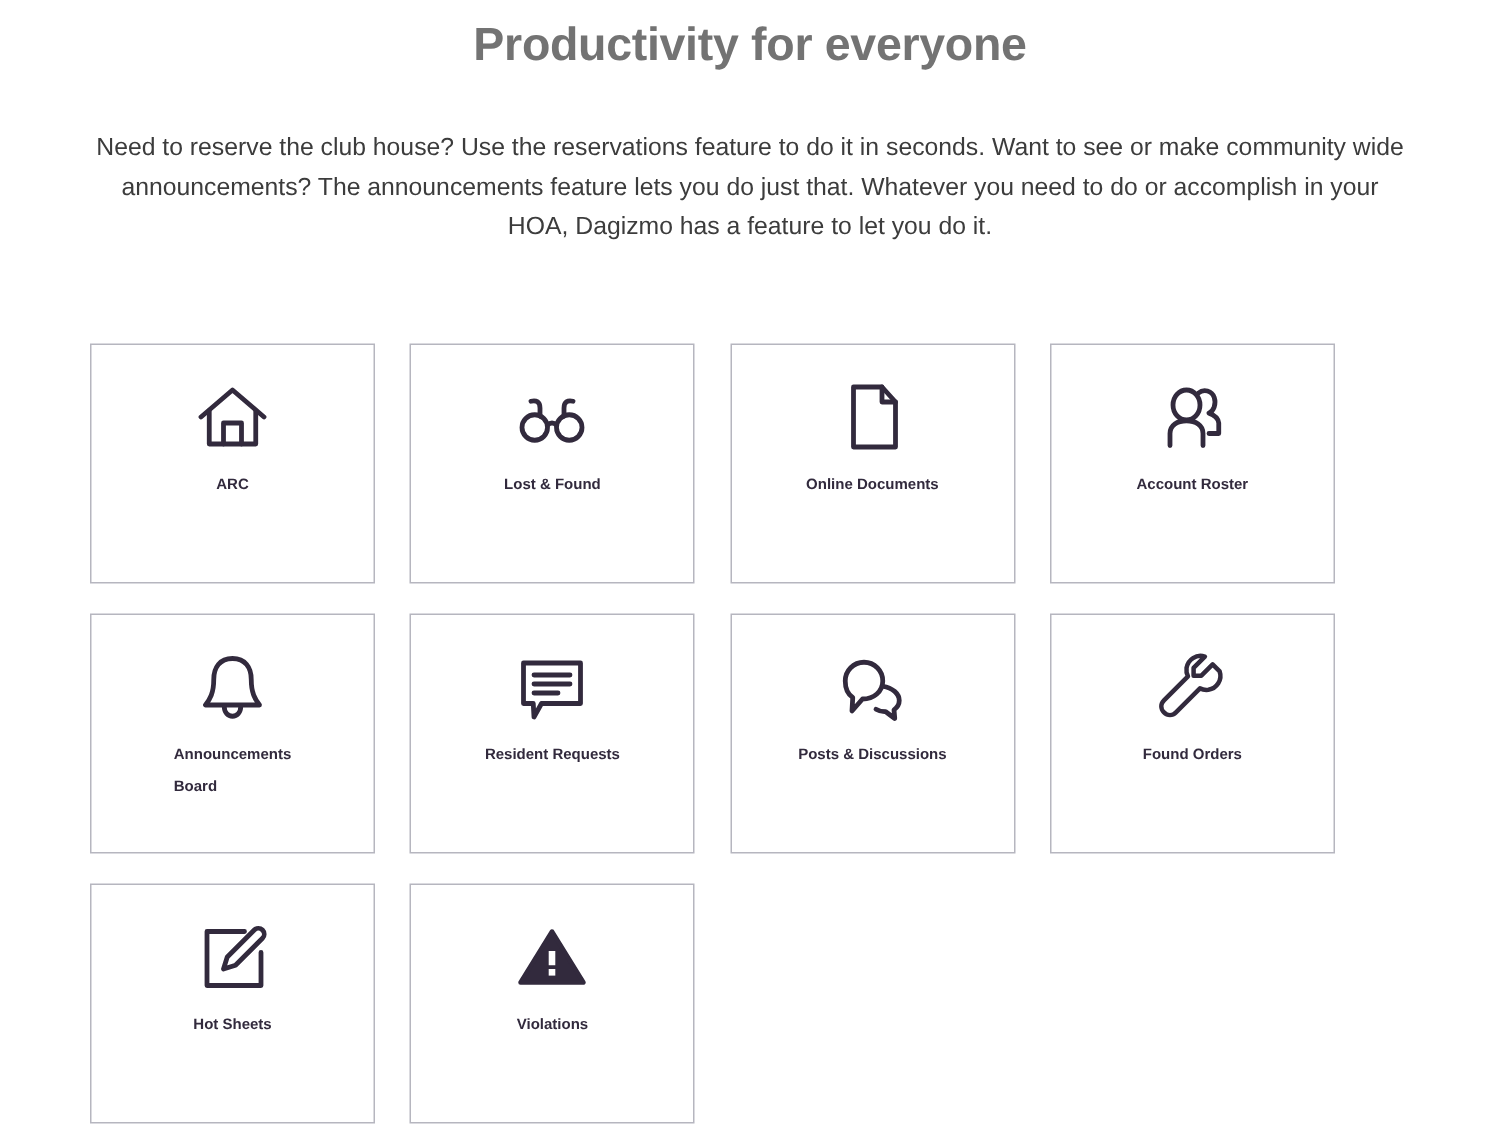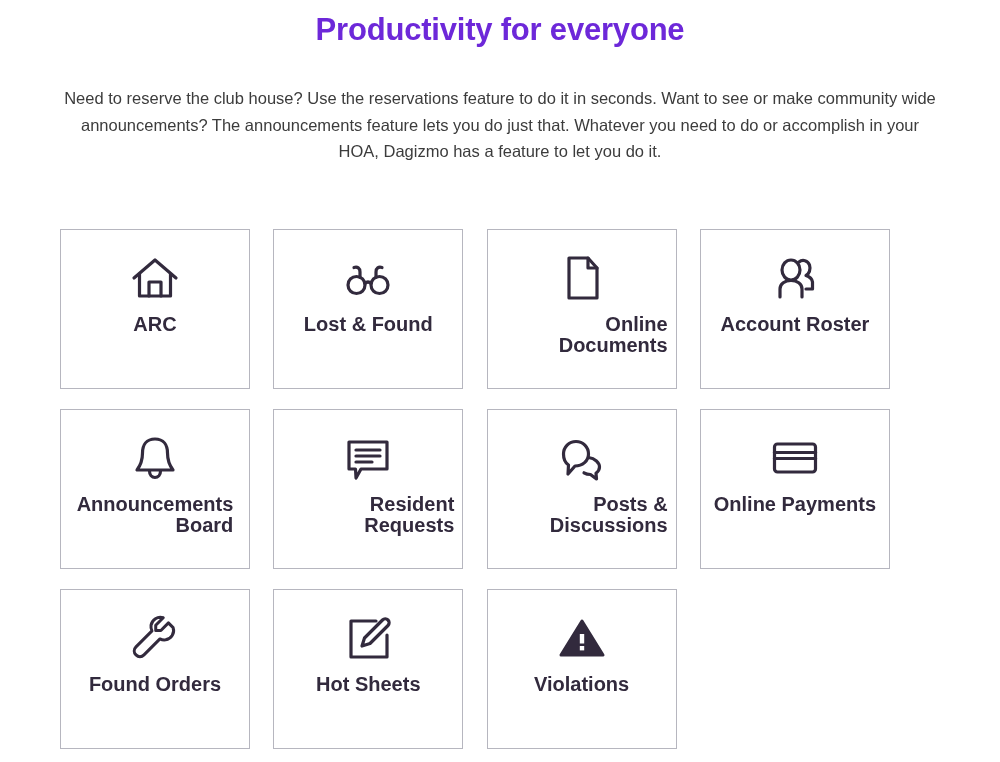--- a/index.html
+++ b/index.html
@@ -19,21 +19,21 @@
     position: relative;
     background: #ffffff;
   }
   .page-title {
     margin: 0;
     padding-top: 9px;
     text-align: center;
     font-size: 31px;
     line-height: 42px;
     font-weight: bold;
-    color: #6d28d9;
+    color: #737373;
     letter-spacing: -0.2px;
   }
   .intro {
     margin: 10px auto;
     padding-top: 24px;
     width: 880px;
     text-align: center;
     font-size: 16.5px;
     line-height: 26.5px;
     color: #3c3c3c;
@@ -63,22 +63,22 @@
     width: 56px;
     height: 56px;
     display: flex;
     align-items: center;
     justify-content: center;
     color: #322a3d;
   }
   .card-icon svg { display: block; }
   .card-label {
     margin-top: 8px;
-    text-align: right;
-    font-size: 20px;
+    text-align: left;
+    font-size: 10px;
     line-height: 20.5px;
     font-weight: bold;
     color: #322a3d;
     max-width: 172px;
     white-space: pre-line;
   }
 </style>
 </head>
 <body>
 
@@ -162,30 +162,20 @@
     <div class="card">
       <span class="card-icon">
         <svg width="50" height="50" viewBox="0 0 50 50" fill="none" stroke="currentColor" stroke-width="3.2" stroke-linecap="round" stroke-linejoin="round">
           <path d="M31.5 21 C31.5 28 25.5 33 18 33 L11 41 L11.5 32 C8.5 30 6.5 26 6.5 21 C6.5 14 12 8.5 19 8.5 C26 8.5 31.5 14 31.5 21 Z"></path>
           <path d="M31.5 24.5 C38 25.5 42.5 29.5 42.5 34 C42.5 36.5 41 38.7 39 40.2 L39.5 46 L33.5 41.5 C31 41.5 28.8 40.9 27 39.8"></path>
         </svg>
       </span>
       <span class="card-label">Posts &amp; Discussions</span>
     </div>
 
-    <div class="card">
-      <span class="card-icon">
-        <svg width="50" height="50" viewBox="0 0 50 50" fill="none" stroke="currentColor" stroke-width="3.2" stroke-linecap="round" stroke-linejoin="round">
-          <rect x="4.5" y="11" width="41" height="28" rx="3"></rect>
-          <path d="M4.5 19.5 L45.5 19.5"></path>
-          <path d="M4.5 25.5 L45.5 25.5"></path>
-        </svg>
-      </span>
-      <span class="card-label">Online Payments</span>
-    </div>
 
     <div class="card">
       <span class="card-icon">
         <svg width="50" height="50" viewBox="0 0 50 50" fill="none" stroke="currentColor" stroke-width="3.2" stroke-linecap="round" stroke-linejoin="round">
           <path d="M43 9.5 L35 17.5 L29.5 17.5 L29.5 12 L37.5 4 C31.5 2 25.5 6 24.5 12 C24.2 14.2 24.6 16.2 25.5 18 L8.5 35 C6 37.5 6 41 8.5 43.5 C11 46 14.5 46 17 43.5 L34 26.5 C35.8 27.4 37.8 27.8 40 27.5 C46 26.5 50 20.5 48 14.5 Z" transform="translate(-2,1) scale(0.94)"></path>
         </svg>
       </span>
       <span class="card-label">Found Orders</span>
     </div>
 

